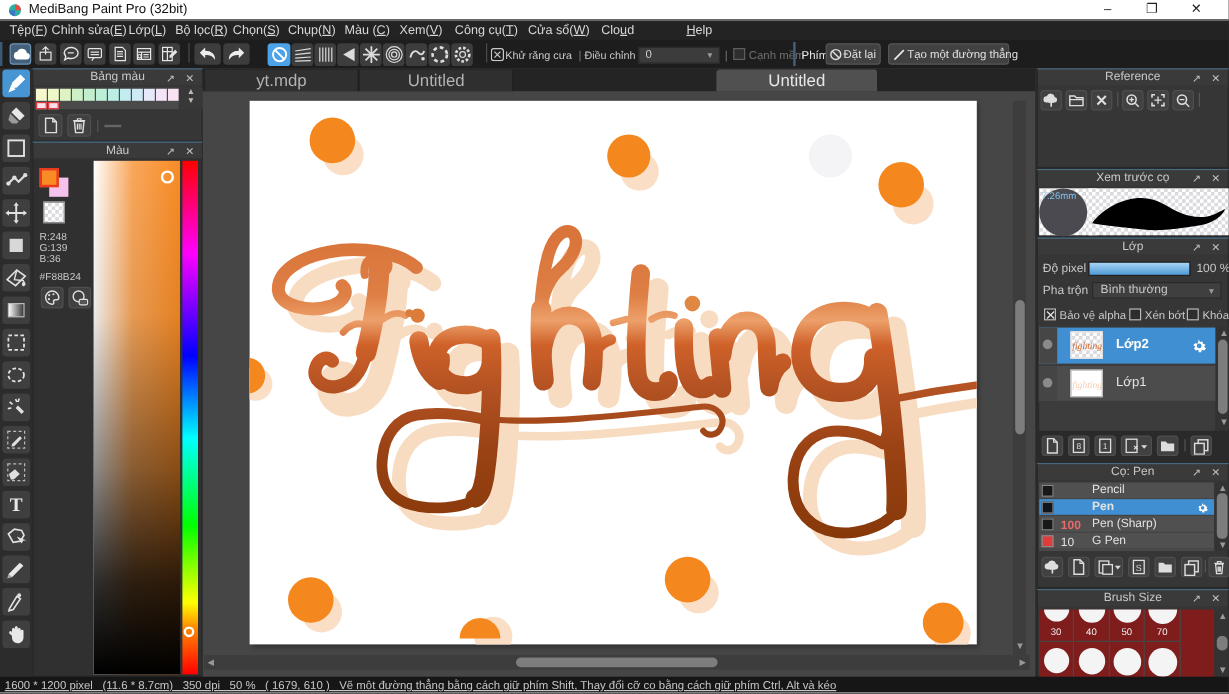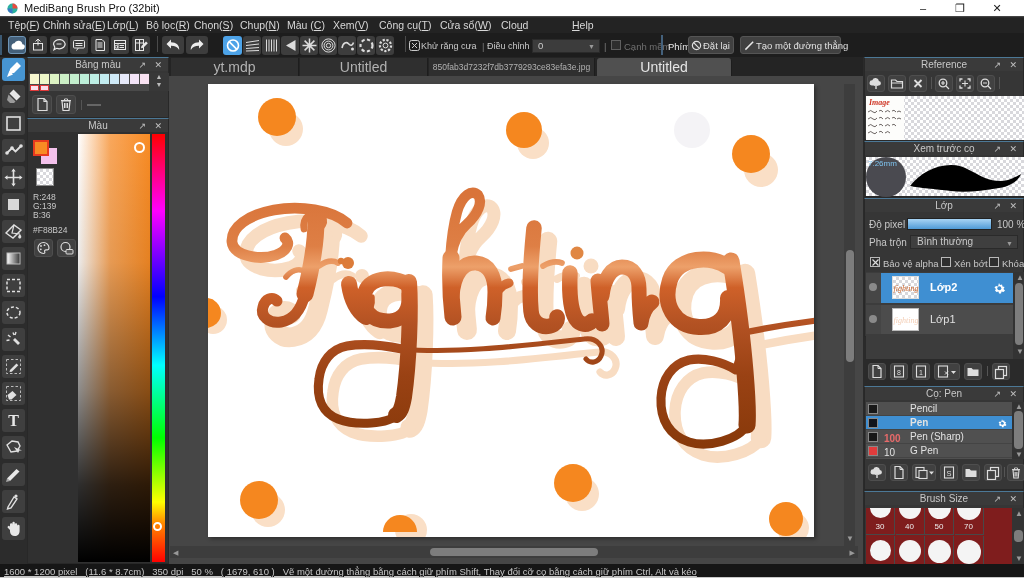--- a/index.html
+++ b/index.html
@@ -68,21 +68,21 @@
 </style>
 </head>
 <body>
 
 <div id="titlebar">
   <svg class="abs" style="left:7px;top:3px" width="11" height="11" viewBox="0 0 11 11">
       <circle cx="5.5" cy="5.5" r="5" fill="#2ab3a0"></circle>
       <path d="M5.5 .5 A5 5 0 0 1 10.5 5.5 L5.5 5.5 Z" fill="#e84a3f"></path>
       <path d="M5.5 10.5 A5 5 0 0 1 .5 5.5 L5.5 5.5 Z" fill="#3a78c3"></path>
     </svg>
-  <span class="ttext">MediBang Brush Pro (32bit)</span>
+  <span class="ttext">MediBang Paint Pro (32bit)</span>
   <span class="winbtn" style="left:916px;">–</span>
   <span class="winbtn" style="left:953px;">❐</span>
   <span class="winbtn" style="left:990px;">✕</span>
 </div>
 
 <div id="menubar">
   <span class="mi" style="left:8px">Tệp(<u>F</u>)</span>
   <span class="mi" style="left:43px">Chỉnh sửa(<u>E</u>)</span>
   <span class="mi" style="left:107px">Lớp(<u>L</u>)</span>
   <span class="mi" style="left:146px">Bộ lọc(<u>R</u>)</span>
@@ -393,21 +393,20 @@
   <div class="abs" style="left:124px;top:15px;width:13px;height:428px;background:
     linear-gradient(to bottom, #ff0000 0%, #ff00ff 18%, #0000ff 38%, #00ffff 54%, #00ff00 71%, #ffff00 86%, #ff8800 91%, #ff0000 100%);">
     <div class="abs" style="left:1px;top:388px;width:9px;height:9px;border:2.5px solid #fff;border-radius:50%"></div>
   </div>
 </div>
 
 <div id="canvasregion">
   <div id="tabbar">
     <div class="tab" style="left:2px; width:128px;">yt.mdp</div>
     <div class="tab" style="left:131px; width:128px;">Untitled</div>
-    <div class="tab" style="left:260px; width:166px; font-size:8.5px;">850fab3d7232f7db3779293ce83efa3e.jpg</div>
     <div class="tab active" style="left:428px; width:135px;">Untitled</div>
   </div>
   <div id="whitecanvas">
   <svg width="606" height="453" viewBox="208 84 606 453">
     <defs>
       <linearGradient id="word" x1="0" y1="195" x2="0" y2="452" gradientUnits="userSpaceOnUse">
         <stop offset="0" stop-color="#d9743a"></stop>
         <stop offset="0.2" stop-color="#de7f45"></stop>
         <stop offset="0.28" stop-color="#eda06a"></stop>
         <stop offset="0.36" stop-color="#cf6129"></stop>
@@ -535,33 +534,20 @@
           <g stroke="#ddd" stroke-width="1.3" fill="none">
             <path d="M3 5.5v-2.5h2.5M10.5 3h2.5v2.5M13 9.5v2.5h-2.5M5.5 12H3v-2.5"></path>
             <path d="M5 7.5h6M8 4.5v6" stroke-width="1.1"></path>
           </g>
         </svg></div>
     <div class="pbtn" style="left:112px;top:17px"><svg width="16" height="15" viewBox="0 0 16 15">
           <circle cx="7" cy="7" r="3.8" fill="none" stroke="#ddd" stroke-width="1.3"></circle>
           <path d="M10 10l3 3M5 7h4" stroke="#ddd" stroke-width="1.2" fill="none"></path>
         </svg></div>
     <div class="abs" style="left:134px;top:19px;width:1px;height:12px;background:#555"></div>
-    <div class="abs checker" style="left:1px;top:38px;width:158px;height:44px">
-      <div class="abs" style="left:0;top:0;width:38px;height:44px;background:#fdfdfb">
-        <div style="position:absolute;left:3px;top:2px;font-size:8px;color:#cf3726;font-style:italic;font-weight:bold;font-family:'Liberation Serif'">Image</div>
-        <svg width="38" height="30" style="position:absolute;left:0;top:12px">
-            <g stroke="#473f3c" stroke-width="0.8" fill="none">
-              <path d="M2 4 q3 -3 5 0 q2 2 4 -1 M13 3 q2 -2 4 1 M19 4 q3 -3 5 0 M26 3 q2 -2 4 1 M31 4 q2 -2 4 0"></path>
-              <path d="M2 11 q3 -3 5 0 q2 2 4 -1 M13 10 q2 -2 4 1 M19 11 q3 -3 5 0 M26 10 q2 -2 4 1 M31 11 q2 -2 4 0"></path>
-              <path d="M2 18 q3 -3 5 0 q2 2 4 -1 M13 17 q2 -2 4 1 M19 18 q3 -3 5 0 M26 17 q2 -2 4 1"></path>
-              <path d="M2 25 q3 -3 5 0 q2 2 4 -1 M13 24 q2 -2 4 1 M19 25 q3 -3 5 0"></path>
-            </g>
-          </svg>
-      </div>
-    </div>
   </div>
 
   <div class="panel" style="left:1px;top:84px;width:160px;height:56px">
     <div class="ptitle">Xem trước cọ<span class="picons">↗ ✕</span></div>
     <div class="abs checker" style="left:1px;top:15px;width:48px;height:39px;border-right:1px solid #999">
       <div class="abs" style="left:0px;top:0px;width:40px;height:40px;border-radius:50%;background:#4a4a50"></div>
       <div class="abs" style="left:2px;top:2px;font-size:8px;color:#7ec3ef">7.26mm</div>
     </div>
     <div class="abs checker" style="left:42px;top:15px;width:117px;height:39px">
       <svg width="117" height="39">

